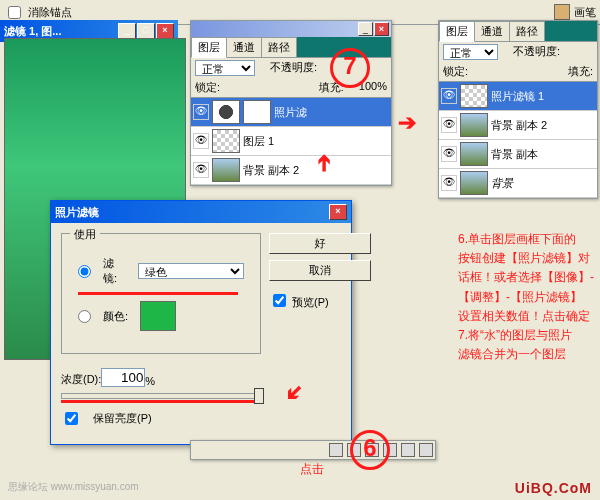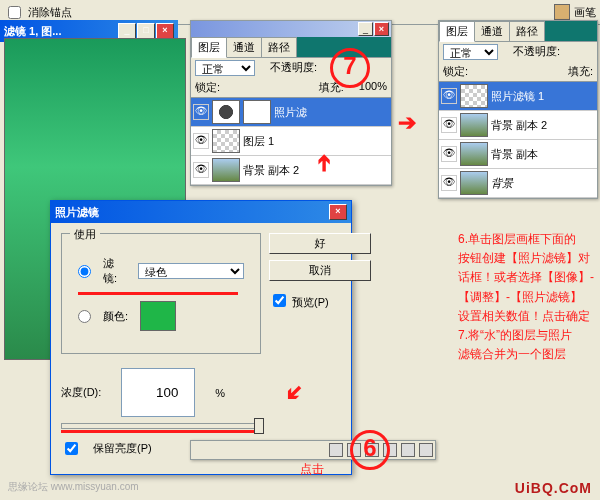--- a/index.html
+++ b/index.html
@@ -25,22 +25,22 @@
 .panel-foot{background:#ece9d8;border-top:1px solid #919b9c;padding:2px;display:flex;justify-content:flex-end;gap:4px}
 .foot-icon{width:12px;height:12px;border:1px solid #666;background:#ddd}
 .dialog{position:absolute;border:1px solid #0054e3;background:#ece9d8;box-shadow:2px 2px 6px rgba(0,0,0,.4)}
 .dialog-body{padding:10px}
 .group{border:1px solid #919b9c;padding:16px;margin-bottom:8px;position:relative;background:#ece9d8}
 .group-title{position:absolute;top:-7px;left:8px;background:#ece9d8;padding:0 4px;font-size:11px}
 .radio-row{display:flex;align-items:center;gap:12px;margin:6px 0}
 input[type=radio]{margin:0}
 .color-swatch{width:34px;height:28px;background:#1fb648;border:1px solid #666}
 .btn{background:#ece9d8;border:1px solid #fff;border-right-color:#404040;border-bottom-color:#404040;padding:2px 20px;font-size:11px;cursor:pointer;text-align:center;min-width:60px}
-.density{display:flex;align-items:center;gap:20px;margin:6px 0}
-.num-input{width:40px;border:1px solid #7f9db9;padding:16px;text-align:right}
+.density{display:flex;align-items:flex-end;gap:0;margin:6px 0}
+.num-input{width:40px;border:1px solid #7f9db9;padding:1px;text-align:right}
 .slider-track{height:4px;background:#ece9d8;border:1px solid #919b9c;position:relative;width:200px}
 .slider-thumb{position:absolute;width:8px;height:14px;background:#ece9d8;border:1px solid #404040;top:-6px}
 .red-under{height:3px;background:#ff1a1a;margin-top:1px}
 .image-area{position:absolute;top:38px;left:4px;width:180px;height:320px;background:linear-gradient(to bottom,#1a9a5a,#3fc77a 40%,#2a8a4a);border:1px solid #666}
 .annotation{position:absolute;color:#ff1a1a;font-size:12px;line-height:1.6}
 .circle-num{position:absolute;width:34px;height:34px;border:3px solid #ff1a1a;border-radius:50%;color:#ff1a1a;font-size:24px;font-weight:bold;text-align:center;line-height:30px}
 .arrow{position:absolute;color:#ff1a1a;font-size:22px;font-weight:bold}
 .watermark{position:absolute;bottom:4px;right:8px;color:#b91c1c;font-size:14px;font-weight:bold;letter-spacing:1px}
 .footer-left{position:absolute;bottom:6px;left:8px;color:#aaa;font-size:10px}
 .brush-icon{display:inline-block;width:14px;height:14px;background:#d8b070;border:1px solid #666}

